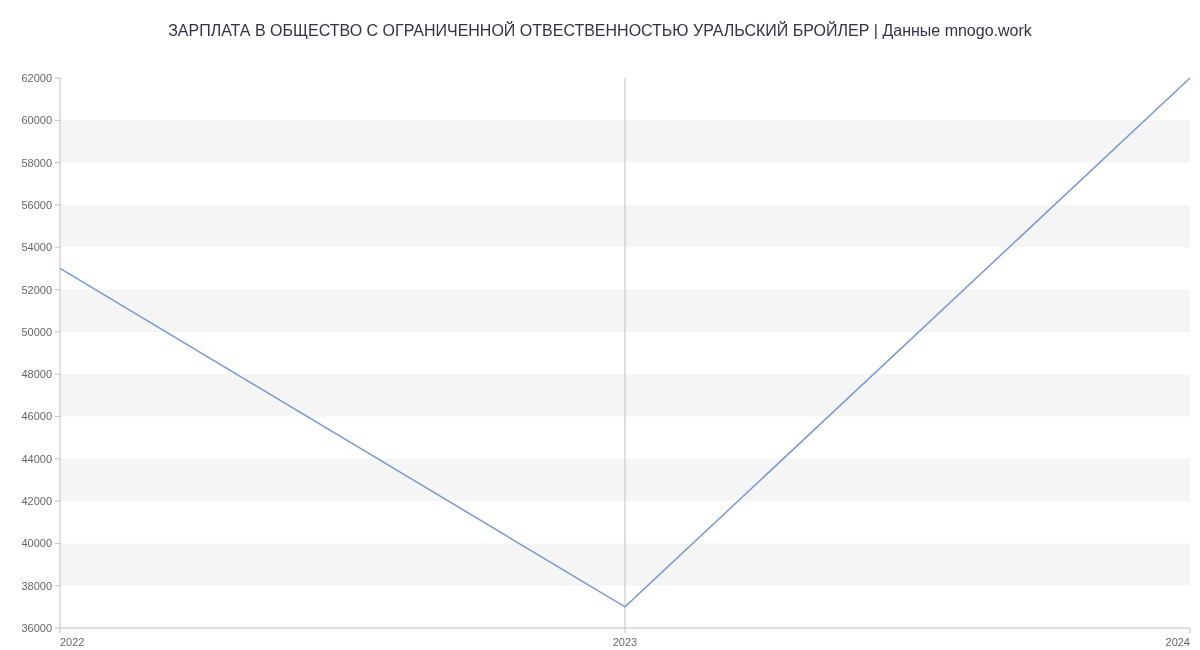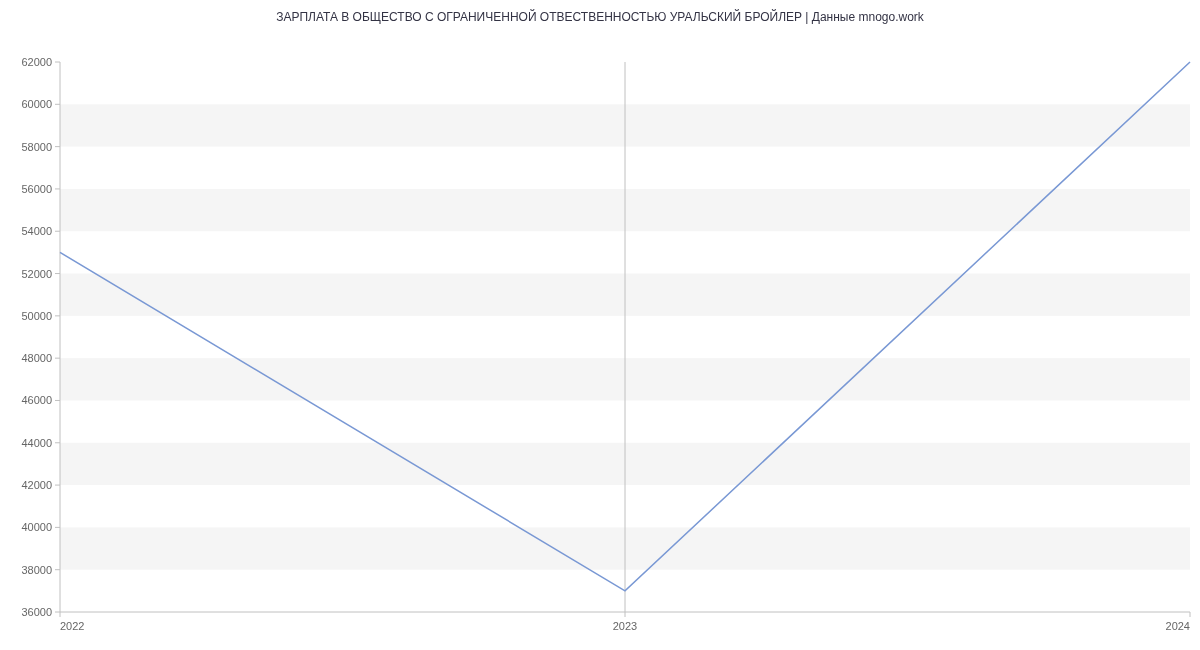--- a/index.html
+++ b/index.html
@@ -5,23 +5,23 @@
     * { margin: 0; padding: 0; box-sizing: border-box; }
     body {
       font-family: 'Lucida Sans Unicode', 'Lucida Grande', Arial, sans-serif;
       background: #ffffff;
       width: 1200px;
       height: 650px;
       position: relative;
     }
     .chart-title {
       text-align: center;
-      font-size: 12px;
+      font-size: 16px;
       color: #333344;
-      padding-top: 10px;
+      padding-top: 22px;
       padding-bottom: 8px;
       font-weight: normal;
     }
     .chart-container {
       position: relative;
       width: 1200px;
       height: 620px;
     }
     svg {
       display: block;

